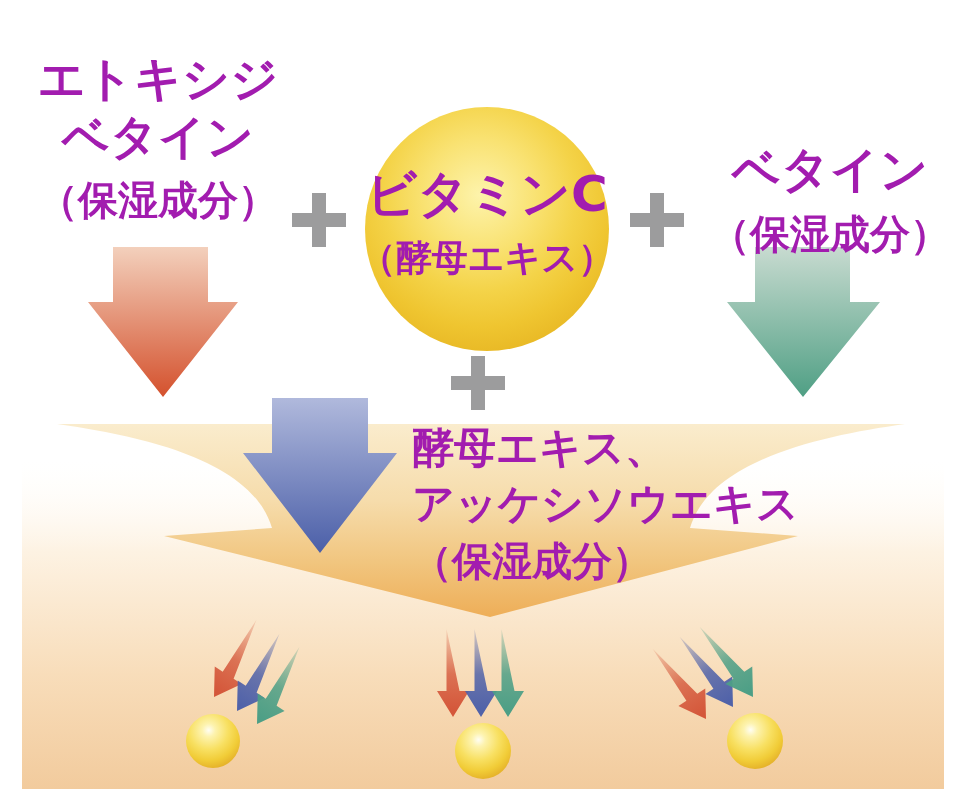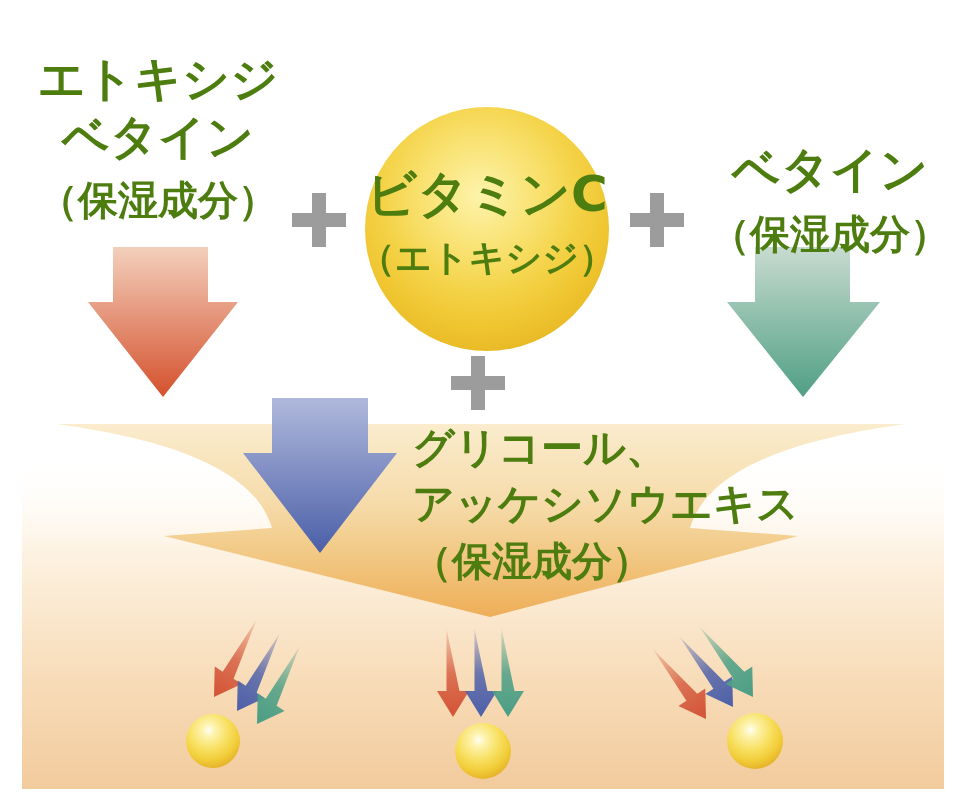--- a/index.html
+++ b/index.html
@@ -2,21 +2,21 @@
 <html><head>
 <meta charset="utf-8">
 <style>
   html,body{margin:0;padding:0;background:#ffffff;}
   #stage{
     position:relative;
     width:958px;height:806px;
     overflow:hidden;
     background:#ffffff;
     font-family:"DejaVu Sans","Liberation Sans",sans-serif;
-    color:#4d7c0f;
+    color:#a21caf;
   }
   #artwork{position:absolute;left:0;top:0;width:958px;height:806px;}
   .txt{position:absolute;font-weight:700;line-height:1.2;letter-spacing:0;}
   .center{text-align:center;}
   
   #left-block{left:8px;top:50px;width:300px;}
   #left-block .l1,#left-block .l2{font-size:47px;line-height:58px;}
   #left-block .note{font-size:40px;margin-top:10px;}
   #vitc-block{left:327px;top:164px;width:320px;}
   #vitc-block .l1{font-size:50px;line-height:60px;text-align:center;}
@@ -134,31 +134,31 @@
   <div class="txt center" id="left-block">
     <div class="l1">エトキシジ</div>
     <div class="l2">ベタイン</div>
     <div class="note">（保湿成分）</div>
   </div>
 
   <div class="plus" id="plus-left"></div>
 
   <div class="txt center" id="vitc-block">
     <div class="l1">ビタミンC</div>
-    <div class="note">（エトキシジ）</div>
+    <div class="note">（酵母エキス）</div>
   </div>
 
   <div class="plus" id="plus-right"></div>
 
   <div class="txt center" id="right-block">
     <div class="l1">ベタイン</div>
     <div class="note">（保湿成分）</div>
   </div>
 
   <div class="plus" id="plus-mid"></div>
 
   <div class="txt" id="bottom-block">
-    <div class="l1">グリコール、</div>
+    <div class="l1">酵母エキス、</div>
     <div class="l2">アッケシソウエキス</div>
     <div class="note">（保湿成分）</div>
   </div>
 
 </div>
 
 </body></html>

